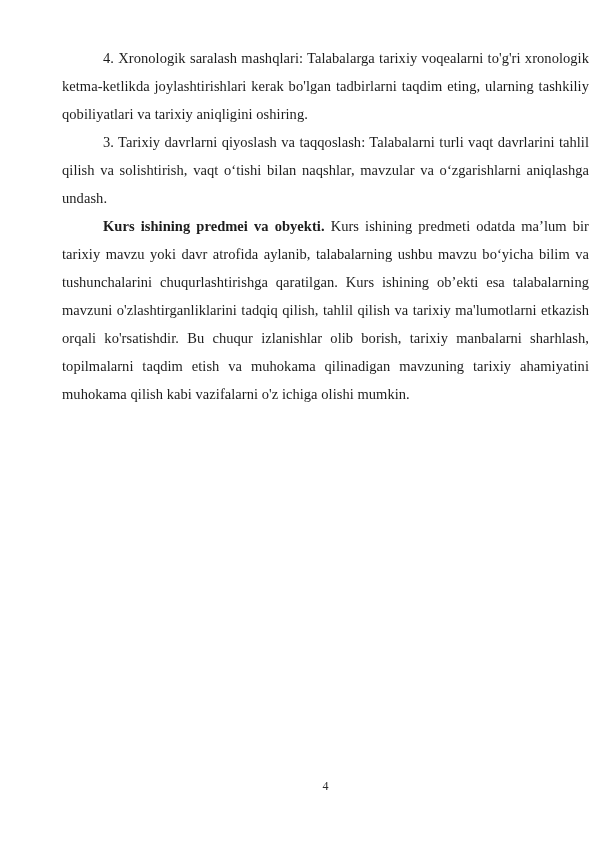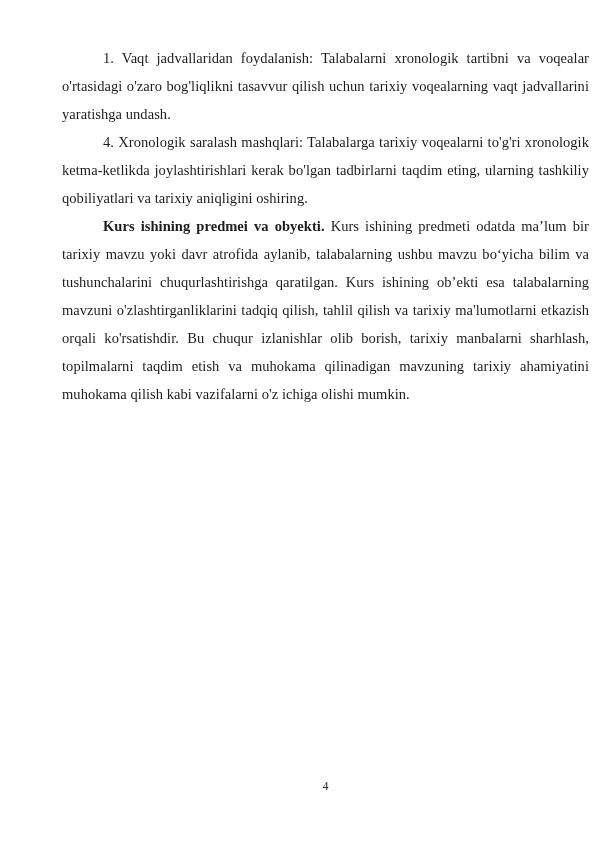--- a/index.html
+++ b/index.html
@@ -44,18 +44,18 @@
     font-size: 12px;
     line-height: 14px;
     color: #2a2a2a;
   }
 </style>
 </head>
 <body>
 
 <div class="sheet">
   <div class="textblock">
-    <p class="para">1. Vaqt jadvallaridan foydalanish: Talabalarni xronologik tartibni va voqealar o'rtasidagi o'zaro bog'liqlikni tasavvur qilish uchun tarixiy voqealarning vaqt jadvallarini yaratishga undash.</p>
     <p class="para">4. Xronologik saralash mashqlari: Talabalarga tarixiy voqealarni to'g'ri xronologik ketma-ketlikda joylashtirishlari kerak bo'lgan tadbirlarni taqdim eting, ularning tashkiliy qobiliyatlari va tarixiy aniqligini oshiring.</p>
+    <p class="para">3. Tarixiy davrlarni qiyoslash va taqqoslash: Talabalarni turli vaqt davrlarini tahlil qilish va solishtirish, vaqt o‘tishi bilan naqshlar, mavzular va o‘zgarishlarni aniqlashga undash.</p>
     <p class="para"><b class="lead">Kurs ishining predmei va obyekti.</b><span> Kurs ishining predmeti odatda ma’lum bir tarixiy mavzu yoki davr atrofida aylanib, talabalarning ushbu mavzu bo‘yicha bilim va tushunchalarini chuqurlashtirishga qaratilgan. Kurs ishining ob’ekti esa talabalarning mavzuni o'zlashtirganliklarini tadqiq qilish, tahlil qilish va tarixiy ma'lumotlarni etkazish orqali ko'rsatishdir. Bu chuqur izlanishlar olib borish, tarixiy manbalarni sharhlash, topilmalarni taqdim etish va muhokama qilinadigan mavzuning tarixiy ahamiyatini muhokama qilish kabi vazifalarni o'z ichiga olishi mumkin.</span></p>
   </div>
   <div class="pagenum">4</div>
 </div>
 
 </body></html>

